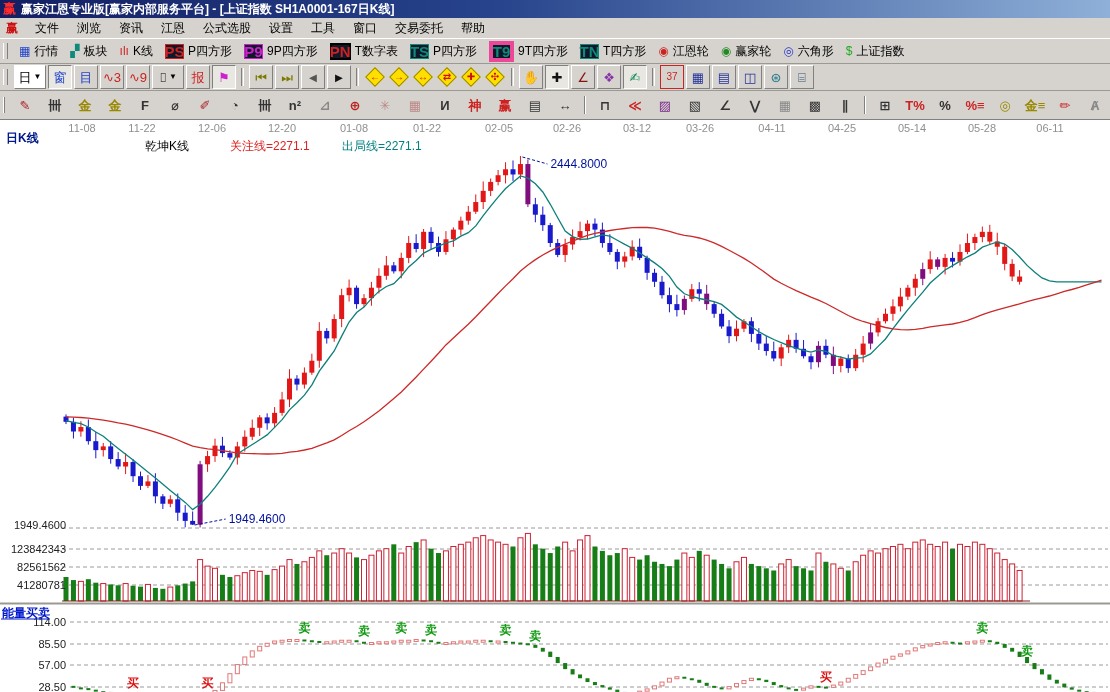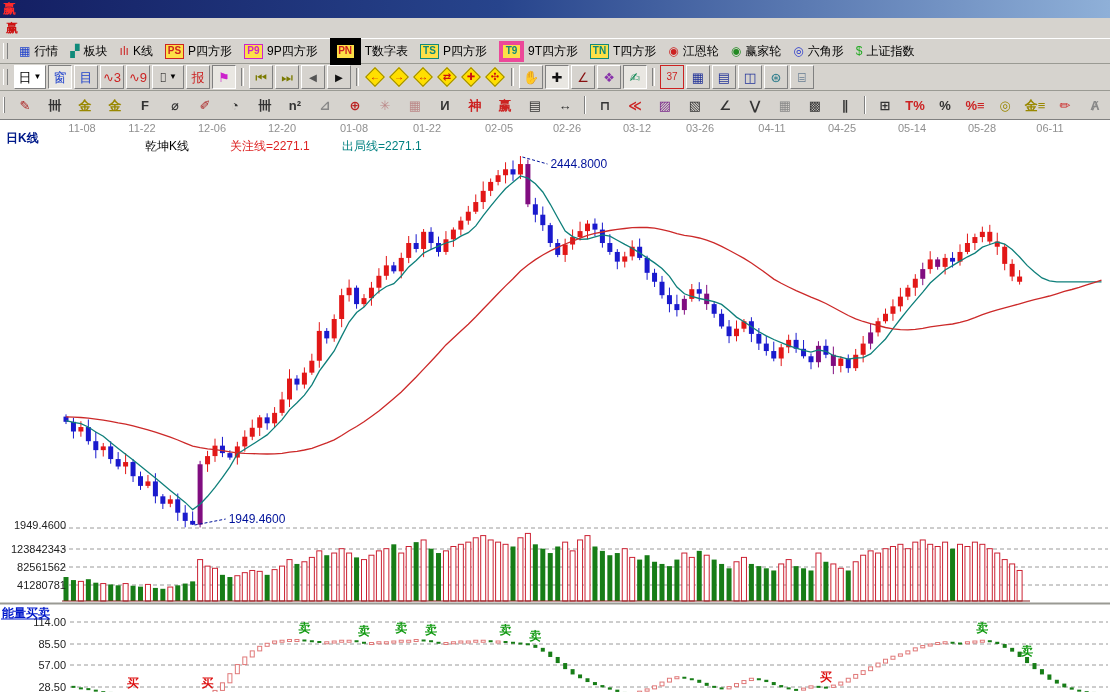--- a/index.html
+++ b/index.html
@@ -14,45 +14,58 @@
   .menu-item{padding:1px 9px;cursor:default;}
   .toolbar{background:#d6d3ce;display:flex;align-items:center;font-size:12px;
     border-bottom:1px solid #9a9a93;}
   .tb1{height:24px;}
   .tb2{height:26px;}
   .tb3{height:28px;border-bottom:1px solid #808080;}
   .grip{width:3px;height:16px;border-left:1px solid #fff;border-right:1px solid #808080;margin:0 5px 0 3px;}
   .sep{width:1px;height:18px;border-left:1px solid #808080;border-right:1px solid #fff;margin:0 4px;}
   .tb-btn1{display:flex;align-items:center;gap:4px;padding:2px 6px;white-space:nowrap;}
   .badge{display:inline-flex;align-items:center;justify-content:center;width:17px;height:13px;
-    background:#fde047;font-size:10px;font-weight:bold;line-height:1;}
+    background:#0f172a;font-size:15px;font-weight:bold;line-height:1;}
   .icon1{font-size:12px;line-height:1;}
   .btn2{width:22px;height:22px;display:inline-flex;align-items:center;justify-content:center;
     border:1px solid;border-color:#fff #808080 #808080 #fff;background:#d6d3ce;margin:0 1px;
     font-size:13px;line-height:1;}
   .btn2.pressed{border-color:#808080 #fff #fff #808080;background:#e9e7e2;}
   .btn2.wide{width:30px;}
   .dd-arrow{font-size:8px;color:#000;margin-left:2px;}
   .dia{position:relative;width:22px;height:22px;display:inline-flex;align-items:center;justify-content:center;margin:0 1px;}
   .dia .sq{position:absolute;width:12px;height:12px;background:#ffdf00;border:1px solid #9a8800;transform:rotate(45deg);}
   .dia .ar{position:relative;font-size:10px;color:#cc1111;font-weight:bold;line-height:1;}
   .btn3{min-width:24px;height:22px;display:inline-flex;align-items:center;justify-content:center;
     margin:0 1px;font-size:13px;font-weight:bold;line-height:1;padding:0 2px;}
   .chartarea{position:relative;height:576px;background:#fff;}
   svg text{font-family:"Liberation Sans","DejaVu Sans",sans-serif;}
 </style>
 </head>
 <body>
 
 <div class="titlebar">
   <span class="tlogo">赢</span>
+  <span>赢家江恩专业版[赢家内部服务平台] - [上证指数  SH1A0001-167日K线]</span>
 </div>
 
 <div class="menubar">
   <span class="mlogo">赢</span>
+  <span id="menu-items" style="display:flex;">
+      <span class="menu-item">文件</span>
+      <span class="menu-item">浏览</span>
+      <span class="menu-item">资讯</span>
+      <span class="menu-item">江恩</span>
+      <span class="menu-item">公式选股</span>
+      <span class="menu-item">设置</span>
+      <span class="menu-item">工具</span>
+      <span class="menu-item">窗口</span>
+      <span class="menu-item">交易委托</span>
+      <span class="menu-item">帮助</span>
+    </span>
 </div>
 
 <div class="toolbar tb1" id="tb1">
     <span class="grip"></span>
     <span class="tb-btn1">
       <span class="icon1" style="color:#2244cc">▦</span>
       <span>行情</span>
     </span>
     <span class="tb-btn1">
       <span class="icon1" style="color:#0f8a7a">▞</span>
@@ -64,21 +77,21 @@
     </span>
     <span class="tb-btn1">
       <span class="badge" style="border:1px solid #cc2222;color:#cc2222">PS</span>
       <span>P四方形</span>
     </span>
     <span class="tb-btn1">
       <span class="badge" style="border:1px solid #cc22cc;color:#cc22cc">P9</span>
       <span>9P四方形</span>
     </span>
     <span class="tb-btn1">
-      <span class="badge" style="border:7px solid #000000;color:#cc2222">PN</span>
+      <span class="badge" style="border:2px solid #000000;color:#cc2222">PN</span>
       <span>T数字表</span>
     </span>
     <span class="tb-btn1">
       <span class="badge" style="border:1px solid #0f8a7a;color:#0f8a7a">TS</span>
       <span>P四方形</span>
     </span>
     <span class="tb-btn1">
       <span class="badge" style="border:4px solid #ec4899;color:#0f8a7a">T9</span>
       <span>9T四方形</span>
     </span>

